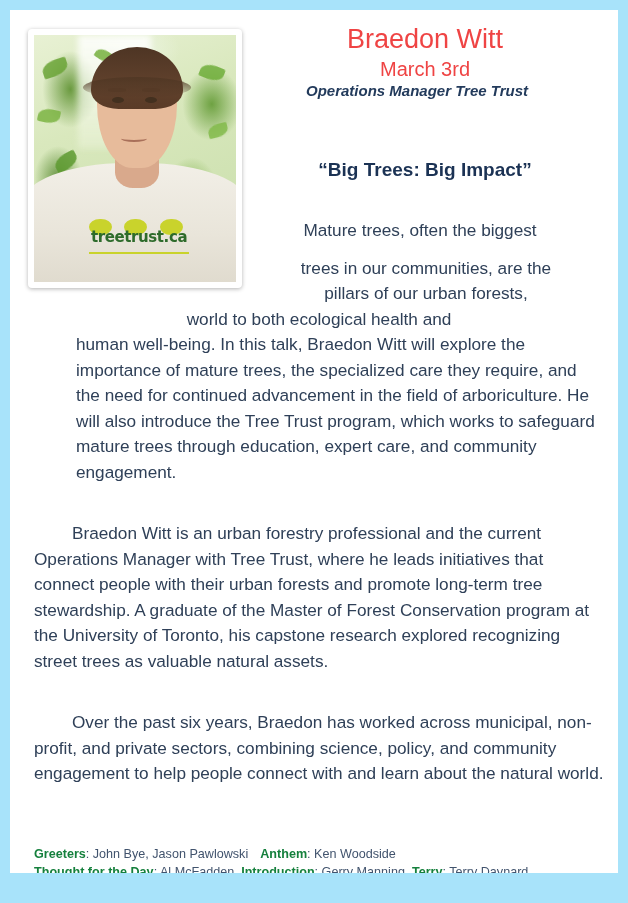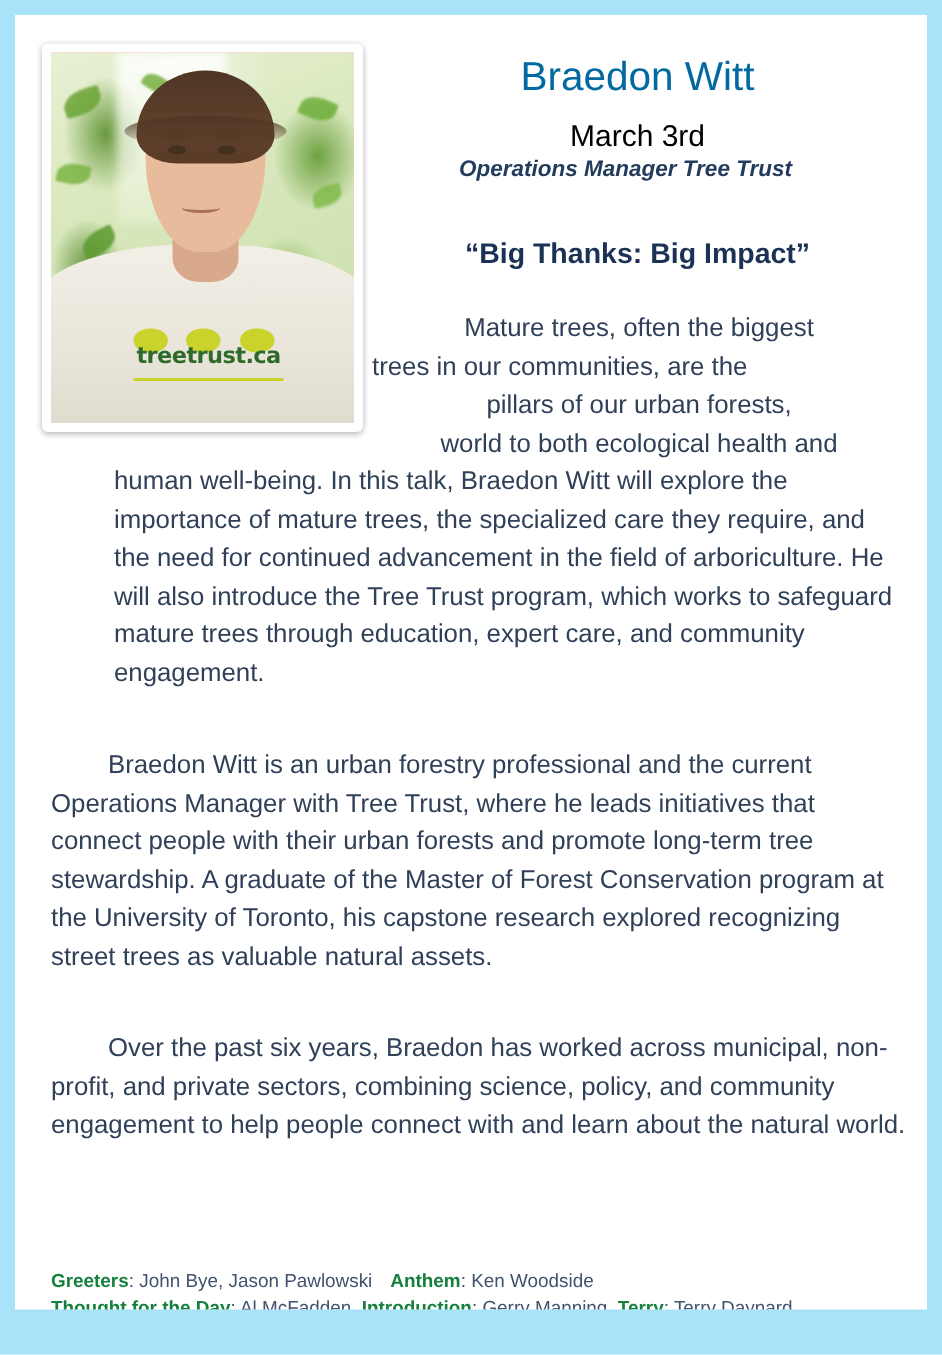--- a/index.html
+++ b/index.html
@@ -191,28 +191,28 @@
   
   .header {
     position: absolute;
     left: 222px;
     top: 14px;
     width: 386px;
     text-align: center;
   }
   .speaker-name {
     font-size: 27px;
-    color: #0369a1;
+    color: #ef4444;
     line-height: 1.15;
     font-weight: normal;
-    margin: 12px;
+    margin: 0;
   }
   .speaker-date {
     font-size: 20px;
-    color: #000000;
+    color: #ef4444;
     line-height: 1.2;
     margin: 2px 0 0 0;
   }
   .speaker-role {
     font-size: 15px;
     color: #233b5c;
     font-style: italic;
     font-weight: bold;
     line-height: 1.25;
     margin: 1px 16px 0 0;
@@ -248,21 +248,21 @@
   .para {
     margin: 0;
   }
   .para + .para {
     margin-top: 36px;
   }
   .para.indent {
     text-indent: 38px;
   }
   .lead-lines {
-    margin: 0;
+    margin: 12px;
     text-align: center;
     padding-left: 20px;
   }
 
   
   .footer {
     position: absolute;
     left: 24px;
     top: 835px;
     width: 572px;
@@ -316,27 +316,27 @@
       </div>
     </div>
   </div>
 
   <div class="header">
     <h1 class="speaker-name">Braedon Witt</h1>
     <div class="speaker-date">March 3rd</div>
     <div class="speaker-role">Operations Manager Tree Trust</div>
   </div>
 
-  <div class="talk-title">“Big Thanks: Big Impact”</div>
+  <div class="talk-title">“Big Trees: Big Impact”</div>
 
   <div class="body-copy">
     <div class="float-photo"></div>
     <p class="para">
       <span class="lead-lines" style="display: block; text-align: center;">Mature trees, often the biggest</span>
-      <span style="display: block; text-align: left;">trees in our communities, are the</span>
+      <span style="display: block; text-align: center;">trees in our communities, are the</span>
       <span style="display: block; text-align: center;">pillars of our urban forests,</span>
       <span style="display: block; text-align: center;">world to both ecological health and</span>
       <span style="display: block; margin-left: 42px;">human well-being. In this talk, Braedon Witt will explore the importance of mature trees, the specialized care they require, and the need for continued advancement in the field of arboriculture. He will also introduce the Tree Trust program, which works to safeguard mature trees through education, expert care, and community engagement.</span>
     </p>
     <p class="para indent">Braedon Witt is an urban forestry professional and the current Operations Manager with Tree Trust, where he leads initiatives that connect people with their urban forests and promote long-term tree stewardship. A graduate of the Master of Forest Conservation program at the University of Toronto, his capstone research explored recognizing street trees as valuable natural assets.</p>
     <p class="para indent">Over the past six years, Braedon has worked across municipal, non-profit, and private sectors, combining science, policy, and community engagement to help people connect with and learn about the natural world.</p>
   </div>
 
   <div class="footer">
     <div>

